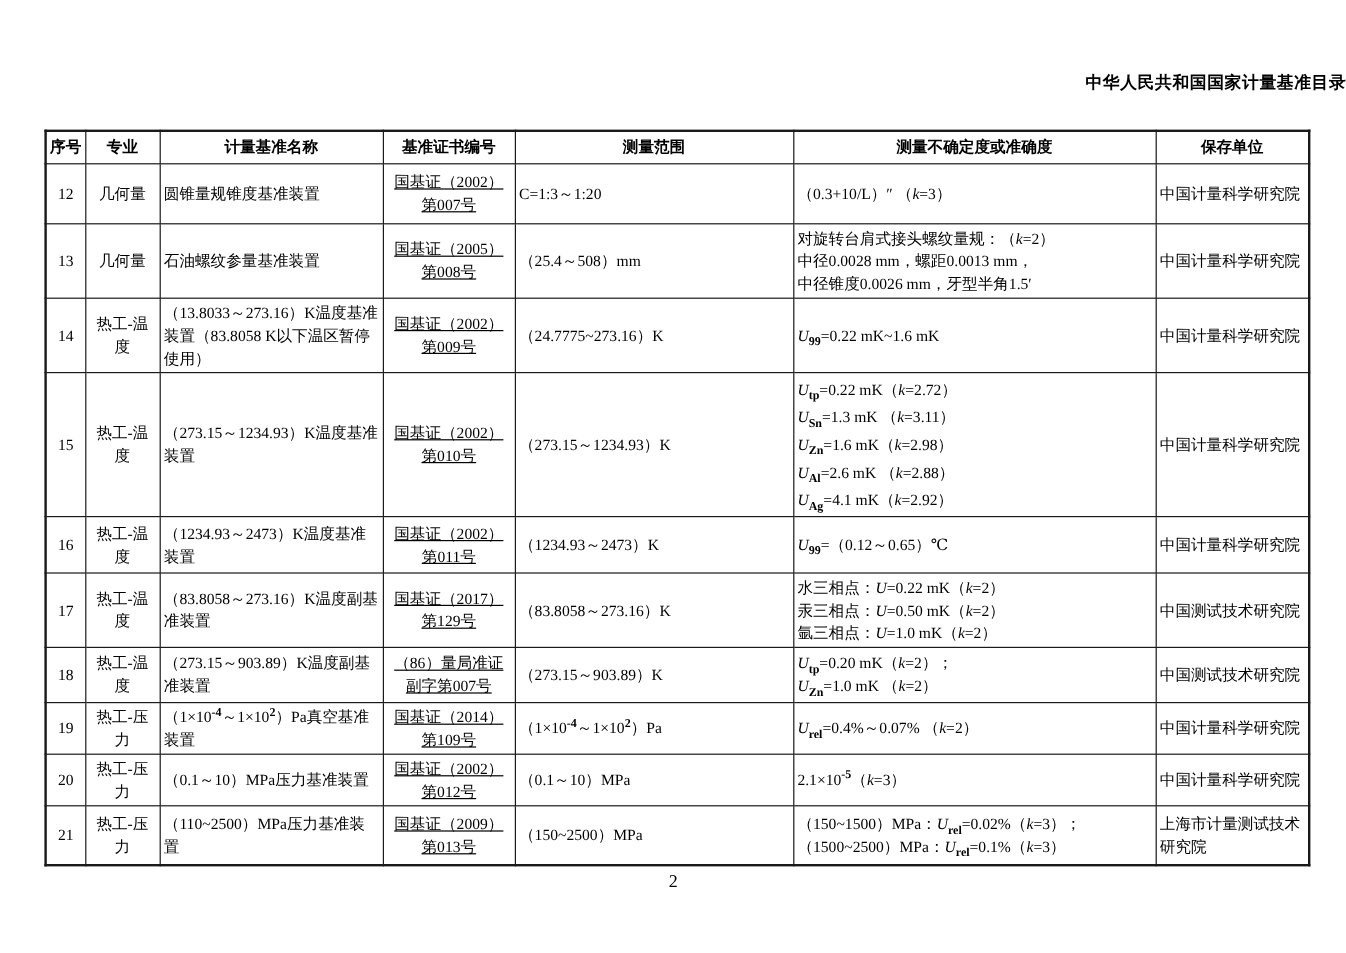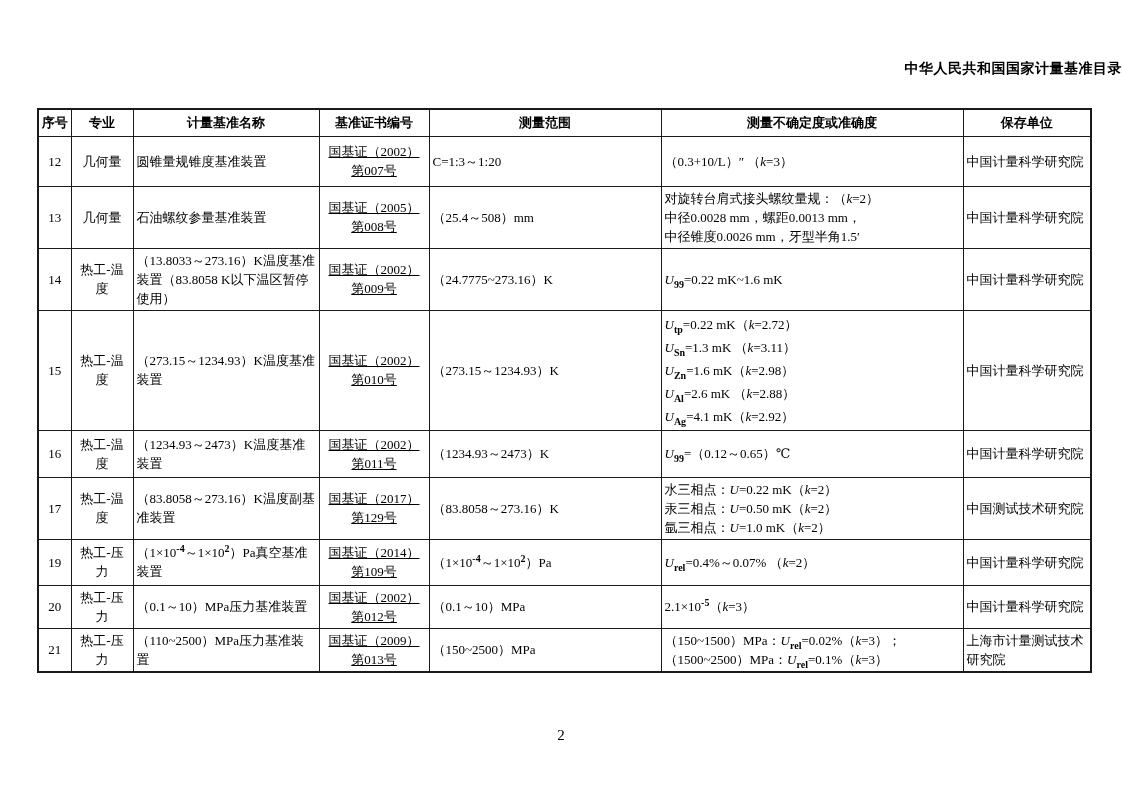--- a/index.html
+++ b/index.html
@@ -164,20 +164,29 @@
       <tr>
         <td class="c-no">17</td>
         <td class="c-field">热工-温度</td>
         <td class="c-name">（83.8058～273.16）K温度副基准装置</td>
         <td class="c-cert">国基证（2017）<br>第129号</td>
         <td class="c-range">（83.8058～273.16）K</td>
         <td class="c-unc">水三相点：<i>U</i>=0.22 mK（<i>k</i>=2）<br>汞三相点：<i>U</i>=0.50 mK（<i>k</i>=2）<br>氩三相点：<i>U</i>=1.0 mK（<i>k</i>=2）</td>
         <td class="c-keeper">中国测试技术研究院</td>
       </tr>
       <tr>
+        <td class="c-no">18</td>
+        <td class="c-field">热工-温度</td>
+        <td class="c-name">（273.15～903.89）K温度副基准装置</td>
+        <td class="c-cert">（86）量局准证<br>副字第007号</td>
+        <td class="c-range">（273.15～903.89）K</td>
+        <td class="c-unc"><i>U</i><sub>tp</sub>=0.20 mK（<i>k</i>=2）；<br><i>U</i><sub>Zn</sub>=1.0 mK （<i>k</i>=2）</td>
+        <td class="c-keeper">中国测试技术研究院</td>
+      </tr>
+      <tr>
         <td class="c-no">19</td>
         <td class="c-field">热工-压力</td>
         <td class="c-name">（1×10<sup>-4</sup>～1×10<sup>2</sup>）Pa真空基准装置</td>
         <td class="c-cert">国基证（2014）<br>第109号</td>
         <td class="c-range">（1×10<sup>-4</sup>～1×10<sup>2</sup>）Pa</td>
         <td class="c-unc"><i>U</i><sub>rel</sub>=0.4%～0.07% （<i>k</i>=2）</td>
         <td class="c-keeper">中国计量科学研究院</td>
       </tr>
       <tr>
         <td class="c-no">20</td>

